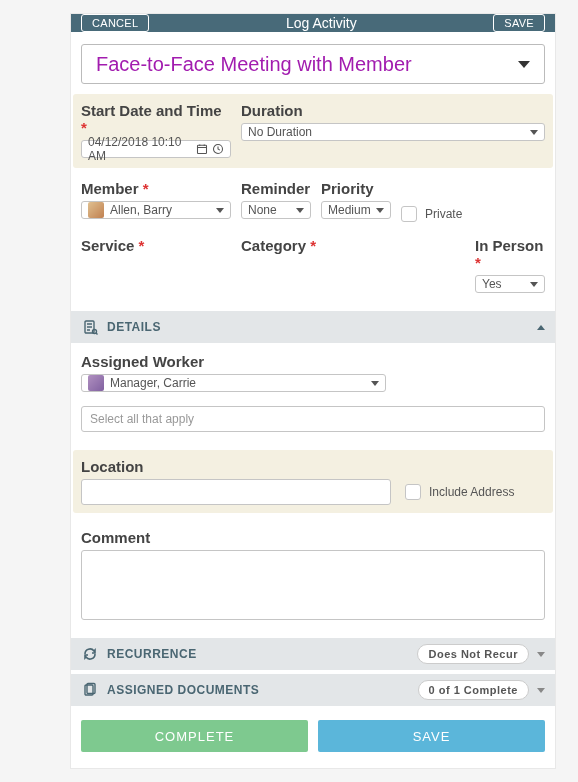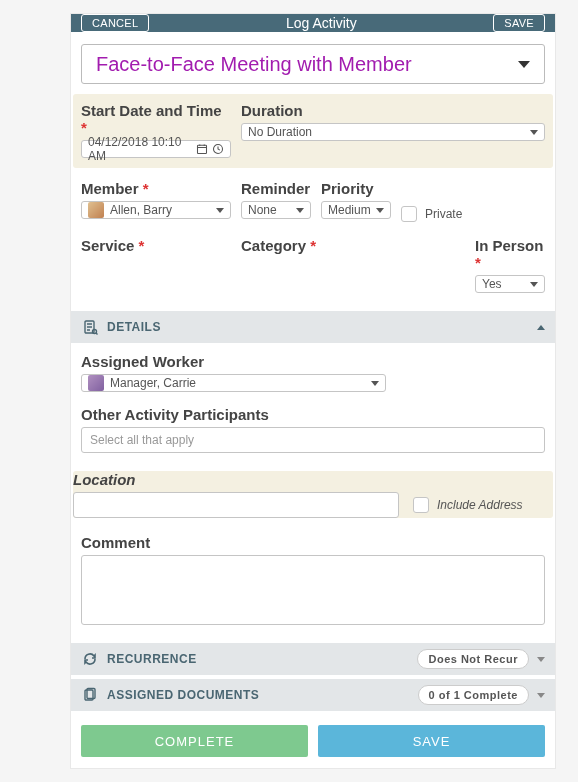--- a/index.html
+++ b/index.html
@@ -45,21 +45,21 @@
   .section-hdr { background: #e3e6e8; height: 32px; display: flex; align-items: center; padding: 12px 10px; margin: 8px -10px 0 -10px; color: #4a6672; font-weight: bold; font-size: 12px; letter-spacing: 0.5px; cursor: pointer; }
   .section-hdr .sico { width: 18px; height: 18px; margin-right: 8px; display: inline-flex; align-items: center; justify-content: center; }
   .section-hdr .sico svg { width: 16px; height: 16px; }
   .section-hdr .coll { margin-left: auto; width: 0; height: 0; border-left: 4px solid transparent; border-right: 4px solid transparent; }
   .coll.up { border-bottom: 5px solid #4a6672; }
   .section-body { padding: 10px 0; }
 
   .wide-ctrl { width: 100%; min-height: 26px; border: 1px solid #c5c5c5; border-radius: 3px; background: #fff; padding: 5px 8px; font-size: 12px; color: #999; }
   .textarea { width: 100%; height: 70px; border: 1px solid #c5c5c5; border-radius: 3px; background: #fff; resize: none; padding: 6px; font-family: inherit; font-size: 12px; }
 
-  .loc-block { background: #f4f0e1; padding: 0; margin: 0 -8px; border-radius: 3px; font-style: italic; }
+  .loc-block { background: #f4f0e1; padding: 8px; margin: 0 -8px; border-radius: 3px; }
   .loc-row { display: flex; gap: 14px; align-items: flex-end; }
   .loc-row .field { flex: 1; }
 
   .badge { background: #fff; border: 1px solid #ccc; border-radius: 12px; padding: 3px 10px; font-size: 11px; font-weight: bold; color: #555; }
   .floatR { margin-left: auto; display: flex; align-items: center; gap: 8px; }
   .sepcar { width: 0; height: 0; border-left: 4px solid transparent; border-right: 4px solid transparent; border-top: 5px solid #888; }
 
   .footer { display: flex; gap: 10px; padding: 14px 10px 16px; margin-top: auto; }
   .fbtn { flex: 1; height: 32px; border: none; border-radius: 2px; color: #fff; font-size: 13px; letter-spacing: 1px; cursor: pointer; }
   .fbtn.comp { background: #7ec98f; }
@@ -187,21 +187,20 @@
         <div class="field" style="width:305px">
           <span class="lbl">Assigned Worker</span>
           <div class="ctrl">
             <span class="avatar mgr"></span>
             <span>Manager, Carrie</span>
             <span class="caret-sm"></span>
           </div>
         </div>
 
         <div class="field" style="margin-top:14px">
-          <span class="lbl">Other Activity Participants</span>
           <div class="wide-ctrl">Select all that apply</div>
         </div>
 
         <div class="loc-block" style="margin-top:18px">
           <div class="loc-row">
             <div class="field">
               <span class="lbl">Location</span>
               <div class="ctrl" style="height:26px"></div>
             </div>
             <div class="inline" style="flex:0 0 140px; padding-bottom:0">

